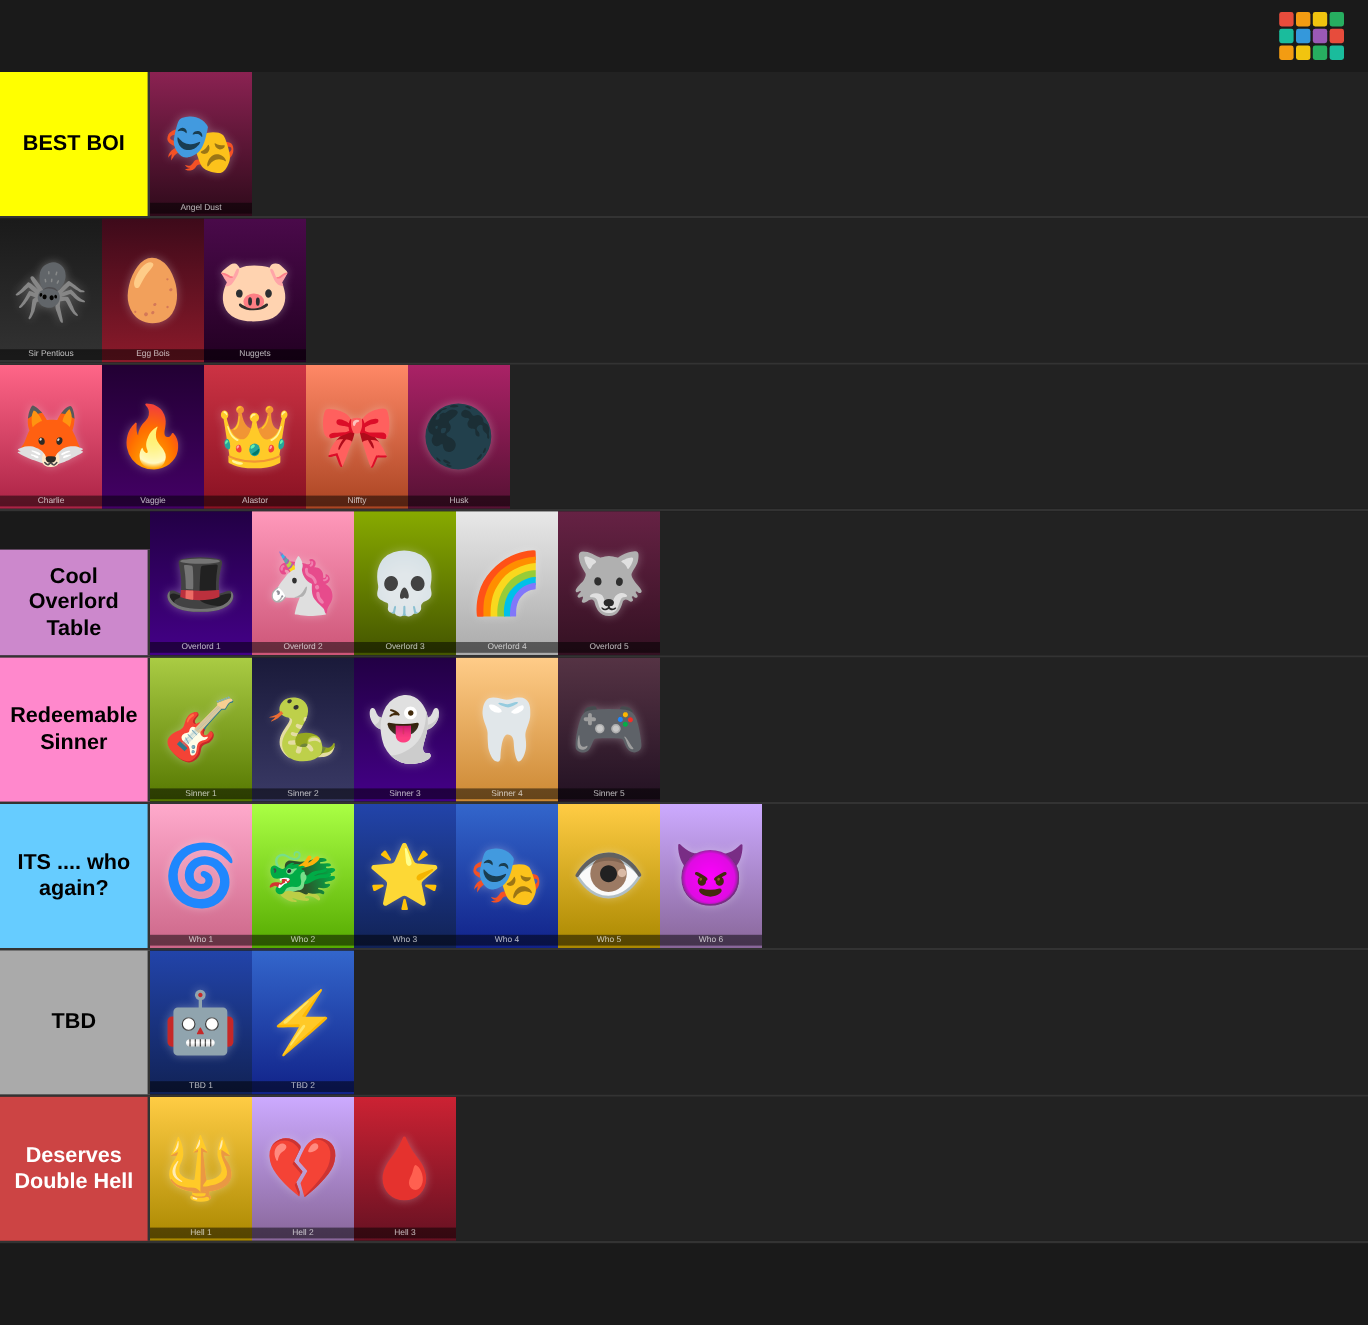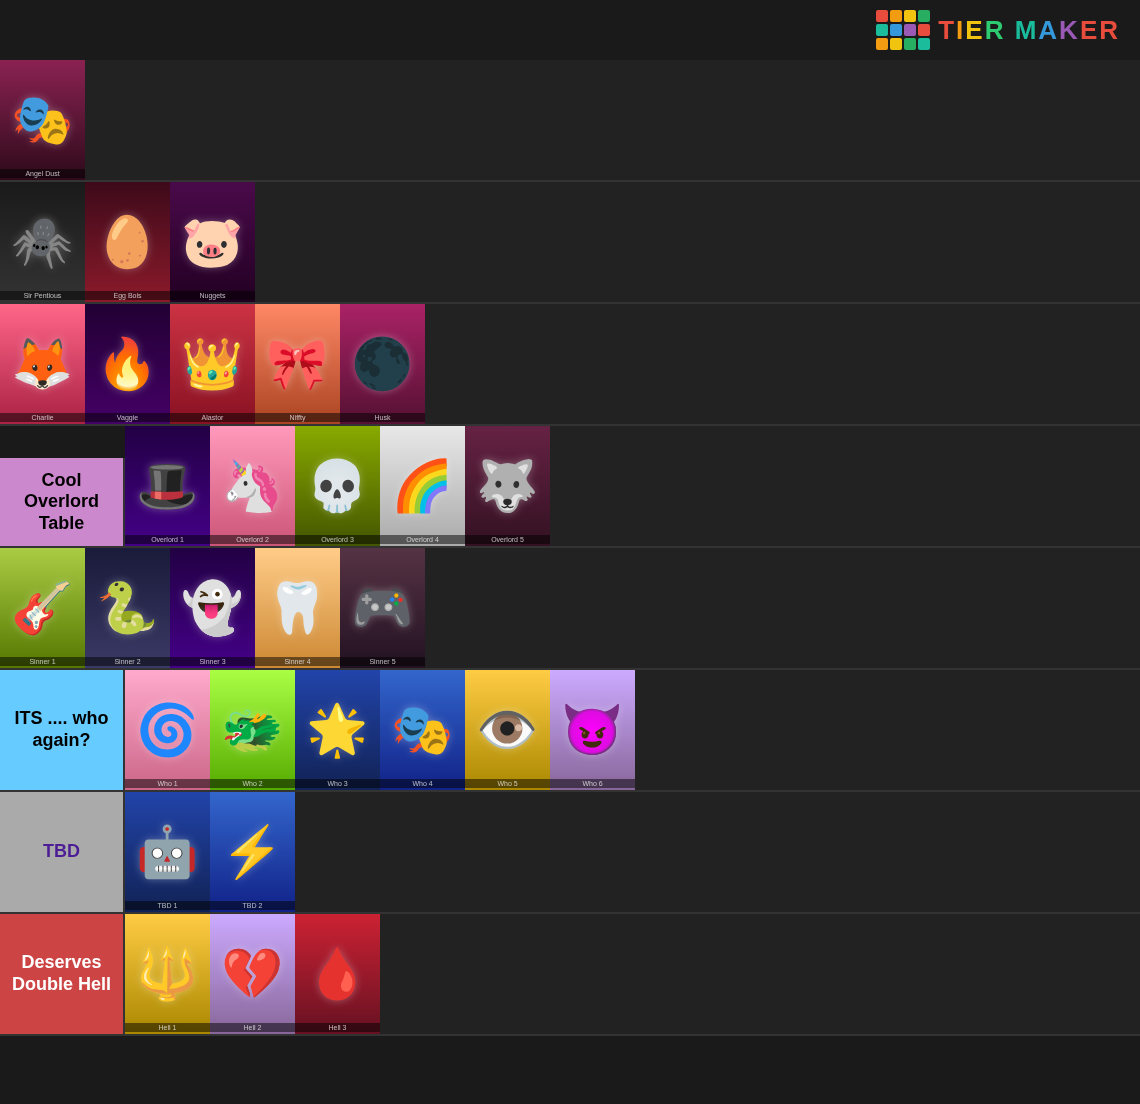--- a/index.html
+++ b/index.html
@@ -170,28 +170,26 @@
         <div class="logo-cell" style="background: rgb(39, 174, 96);"></div>
         <div class="logo-cell" style="background: rgb(26, 188, 156);"></div>
         <div class="logo-cell" style="background: rgb(52, 152, 219);"></div>
         <div class="logo-cell" style="background: rgb(155, 89, 182);"></div>
         <div class="logo-cell" style="background: rgb(231, 76, 60);"></div>
         <div class="logo-cell" style="background: rgb(243, 156, 18);"></div>
         <div class="logo-cell" style="background: rgb(241, 196, 15);"></div>
         <div class="logo-cell" style="background: rgb(39, 174, 96);"></div>
         <div class="logo-cell" style="background: rgb(26, 188, 156);"></div>
       </div>
-    <div class="tiermaker-logo-text">
-      <span class="t-letter">T</span><span class="i-letter">i</span><span class="e-letter">E</span><span class="r-letter">R</span><span style="color:#fff"> </span><span class="m-letter">M</span><span class="a-letter">a</span><span class="k-letter">K</span><span class="e2-letter">e</span><span class="r2-letter">R</span>
-    </div>
   </div>
 </div>
 
 <div id="tier-list">
     <div class="tier-row row-best-boi">
+      <div class="tier-label" style="background: rgb(255, 255, 0); color: rgb(0, 0, 0);">BEST BOI</div>
       <div class="tier-items">
         <div class="char-card">
           <div class="char-bg c1">
             <span class="char-silhouette">🎭</span>
             <div class="char-label">Angel Dust</div>
           </div>
         </div>
       </div>
     </div>
     <div class="tier-row row-ascended">
@@ -279,20 +277,21 @@
         </div>
         <div class="char-card">
           <div class="char-bg c14">
             <span class="char-silhouette">🐺</span>
             <div class="char-label">Overlord 5</div>
           </div>
         </div>
       </div>
     </div>
     <div class="tier-row row-redeemable">
+      <div class="tier-label" style="background: rgb(255, 136, 204); color: rgb(0, 0, 0);">Redeemable Sinner</div>
       <div class="tier-items">
         <div class="char-card">
           <div class="char-bg c15">
             <span class="char-silhouette">🎸</span>
             <div class="char-label">Sinner 1</div>
           </div>
         </div>
         <div class="char-card">
           <div class="char-bg c16">
             <span class="char-silhouette">🐍</span>
@@ -354,21 +353,21 @@
         </div>
         <div class="char-card">
           <div class="char-bg c25">
             <span class="char-silhouette">😈</span>
             <div class="char-label">Who 6</div>
           </div>
         </div>
       </div>
     </div>
     <div class="tier-row row-tbd">
-      <div class="tier-label" style="background: rgb(170, 170, 170); color: #4c1d95;">TBD</div>
+      <div class="tier-label" style="background: rgb(170, 170, 170); color: #000000;">TBD</div>
       <div class="tier-items">
         <div class="char-card">
           <div class="char-bg c22">
             <span class="char-silhouette">🤖</span>
             <div class="char-label">TBD 1</div>
           </div>
         </div>
         <div class="char-card">
           <div class="char-bg c23">
             <span class="char-silhouette">⚡</span>

